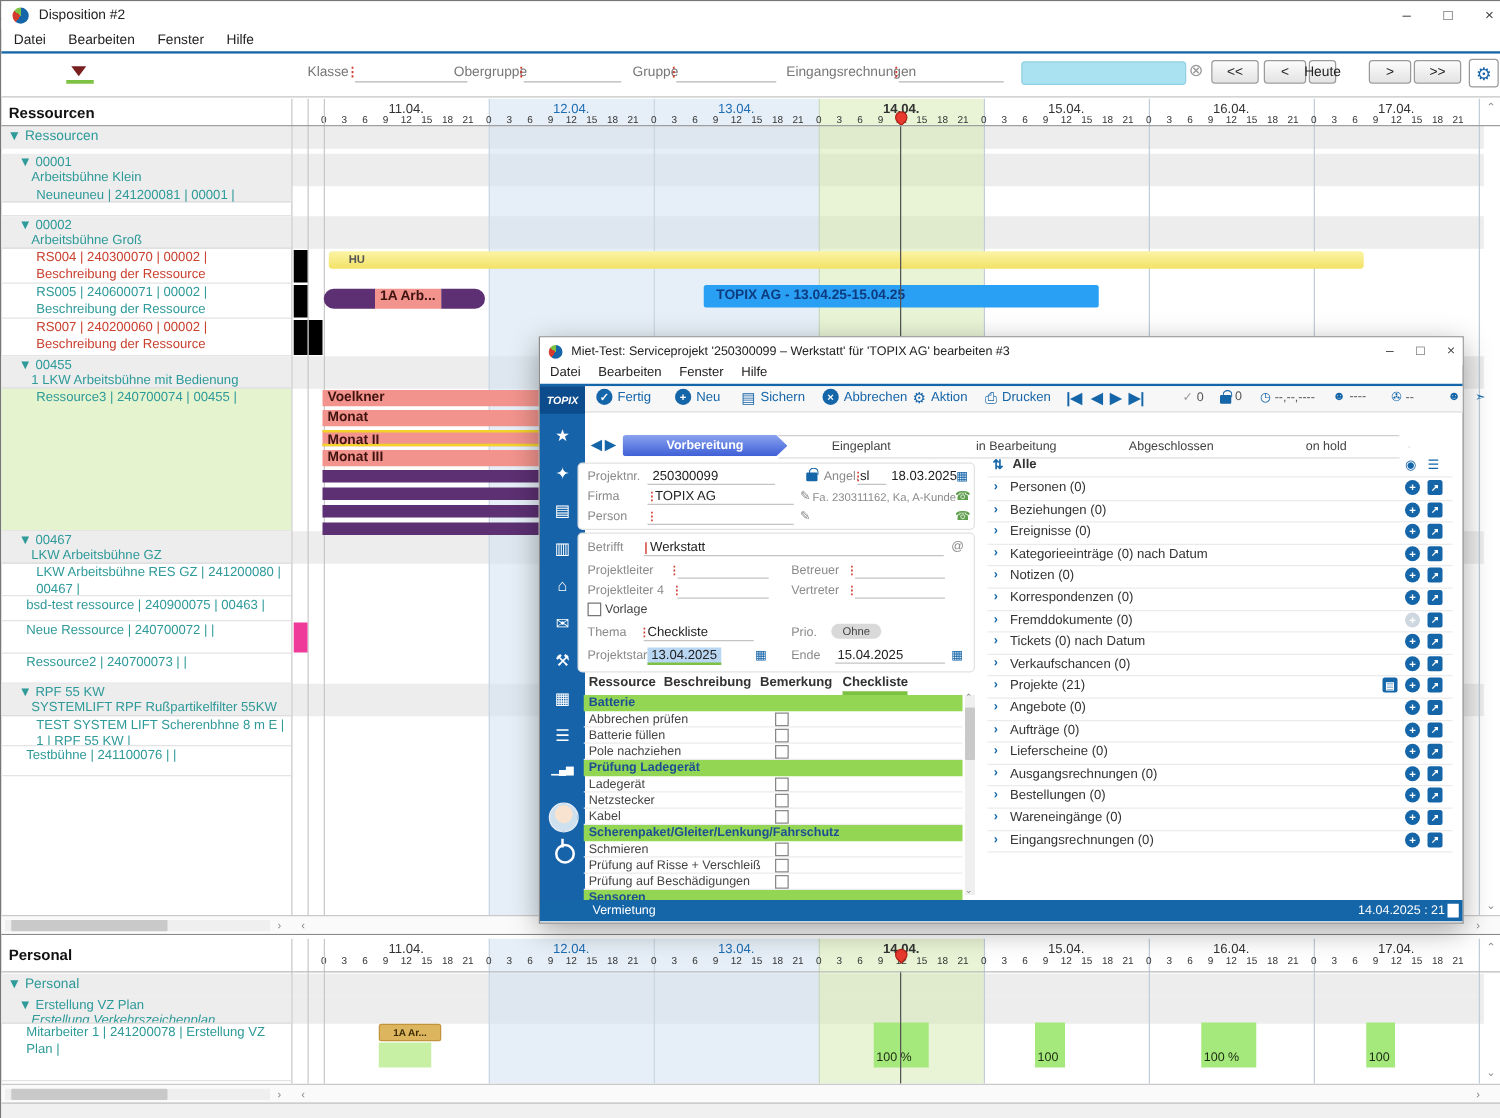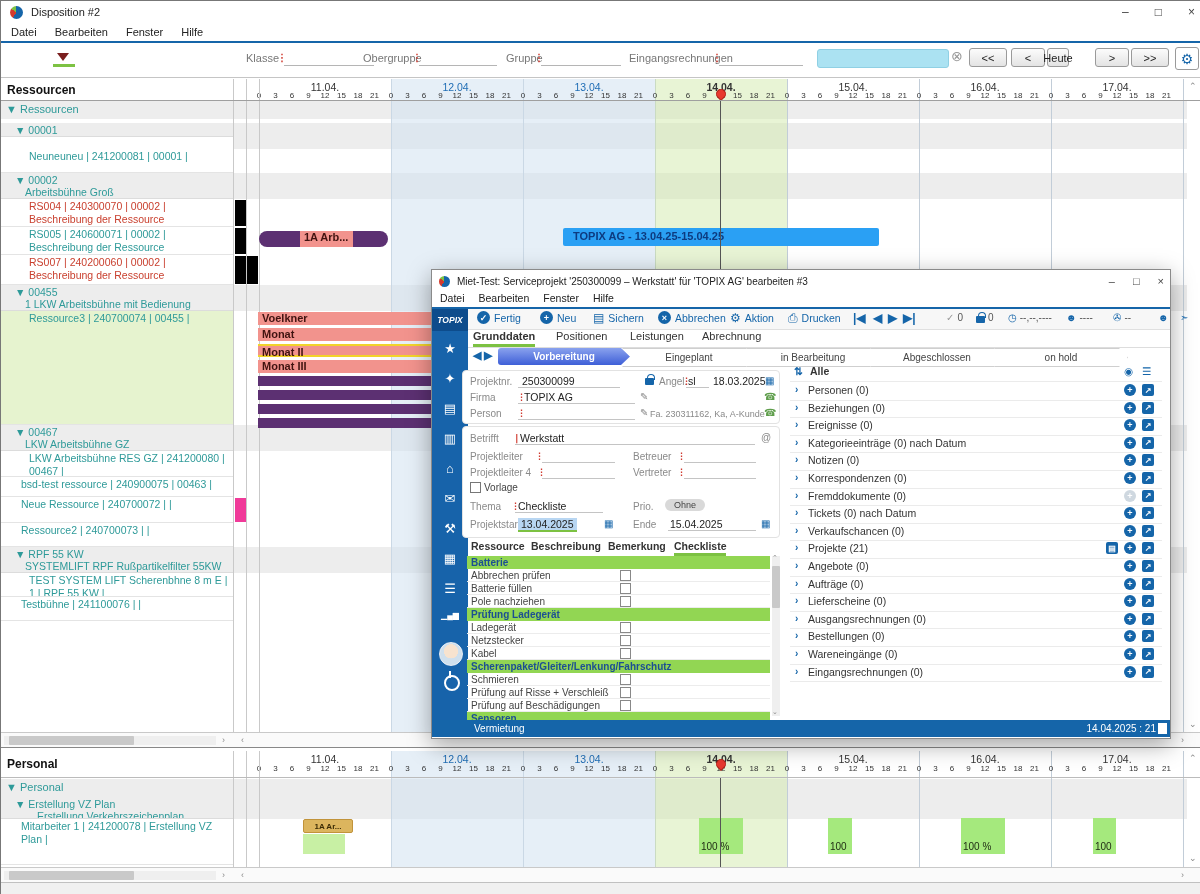--- a/index.html
+++ b/index.html
@@ -344,21 +344,21 @@
       <div class="tick" style="left: 1116px; top: 763px;">12</div>
       <div class="tick" style="left: 1132.5px; top: 763px;">15</div>
       <div class="tick" style="left: 1149px; top: 763px;">18</div>
       <div class="tick" style="left: 1165.5px; top: 763px;">21</div>
       <div class="vguide" style="left: 232px; top: 750px; height: 116px;"></div>
       <div class="vguide" style="left: 245px; top: 750px; height: 116px;"></div>
       <div class="vguide" style="left: 258px; top: 750px; height: 116px;"></div>
     </div>
   <div id="layer-rows">
       <div class="lp-band" style="top: 100px; height: 18px;">▼ Ressourcen</div>
-      <div class="lp-group" style="top: 122px; height: 14px;">
+      <div class="lp-group" style="top: 122px; height: 39px;">
         <div style="position: static; padding-left: 14px;">▼ 00001</div>
         <div style="position: static; padding-left: 24px;">Arbeitsbühne Klein</div>
       </div>
       <div class="lp-res " style="top: 148px; height: 24px; padding-left: 28px; padding-right: 4px;">Neuneuneu | 241200081 | 00001 |</div>
       <div class="lp-group" style="top: 172px; height: 26px;">
         <div style="position: static; padding-left: 14px;">▼ 00002</div>
         <div style="position: static; padding-left: 24px;">Arbeitsbühne Groß</div>
       </div>
       <div class="lp-res red" style="top: 198px; height: 28px; padding-left: 28px; padding-right: 4px;">RS004 | 240300070 | 00002 | Beschreibung der Ressource</div>
       <div class="lp-res " style="top: 226px; height: 28px; padding-left: 28px; padding-right: 4px;">RS005 | 240600071 | 00002 | Beschreibung der Ressource</div>
@@ -378,25 +378,26 @@
       <div class="lp-res " style="top: 522px; height: 24px; padding-left: 20px; padding-right: 4px;">Ressource2 | 240700073 | |</div>
       <div class="lp-group" style="top: 546px; height: 26px;">
         <div style="position: static; padding-left: 14px;">▼ RPF 55 KW</div>
         <div style="position: static; padding-left: 24px;">SYSTEMLIFT RPF Rußpartikelfilter 55KW</div>
       </div>
       <div class="lp-res " style="top: 572px; height: 24px; padding-left: 28px; padding-right: 4px;">TEST SYSTEM LIFT Scherenbhne 8 m E | 1 | RPF 55 KW |</div>
       <div class="lp-res " style="top: 596px; height: 24px; padding-left: 20px; padding-right: 4px;">Testbühne | 241100076 | |</div>
       <div class="lp-band" style="top: 778px; height: 18px;">▼ Personal</div>
       <div class="lp-group" style="top: 796px; height: 22px;">
         <div style="position: static; padding-left: 14px;">▼ Erstellung VZ Plan</div>
-        <div style="position: static; padding-left: 36px;">Erstellung Verkehrszeichenplan</div>
+        <div style="position: static; padding-left: 24px; font-style: italic;">Erstellung Verkehrszeichenplan</div>
       </div>
       <div class="lp-res " style="top: 818px; height: 46px; padding-left: 20px; padding-right: 4px;">Mitarbeiter 1 | 241200078 | Erstellung VZ Plan |</div>
     </div>
   <div id="layer-bars">
+      <div class="bar yellow" style="left: 262px; top: 200px; width: 828px; height: 14px;">HU</div>
       <div class="bar purple rl" style="left: 258px; top: 230px; width: 41px; height: 16px;"></div>
       <div class="bar salmon" style="left: 299px; top: 230px; width: 53px; height: 16px;">1A Arb...</div>
       <div class="bar purple rr" style="left: 352px; top: 230px; width: 35px; height: 16px;"></div>
       <div class="bar blue" style="left: 562px; top: 227px; width: 316px; height: 18px;">TOPIX AG - 13.04.25-15.04.25</div>
       <div class="bar salmon" style="left: 257px; top: 311px; width: 305px; height: 13px;">Voelkner</div>
       <div class="bar salmon" style="left: 257px; top: 327px; width: 305px; height: 13px;">Monat</div>
       <div class="bar salmon yellowedge" style="left: 257px; top: 343px; width: 305px; height: 13px;">Monat II</div>
       <div class="bar salmon" style="left: 257px; top: 359px; width: 305px; height: 13px;">Monat III</div>
       <div class="bar purple" style="left: 257px; top: 375px; width: 305px; height: 10px;"></div>
       <div class="bar purple" style="left: 257px; top: 389px; width: 305px; height: 10px;"></div>
@@ -533,27 +534,20 @@
         <div class="sb-icon" style="top: 92px;">▤</div>
         <div class="sb-icon" style="top: 122px;">▥</div>
         <div class="sb-icon" style="top: 152px;">⌂</div>
         <div class="sb-icon" style="top: 182px;">✉</div>
         <div class="sb-icon" style="top: 212px;">⚒</div>
         <div class="sb-icon" style="top: 242px;">▦</div>
         <div class="sb-icon" style="top: 272px;">☰</div>
         <div class="sb-icon" style="top: 302px; font-size: 8px;">▁▄▆</div>
       </div>
 
-    <div class="abs" style="left:36px;top:60px;width:702px;height:17px;border-bottom:1px solid #ddd;" id="dlg-tabs">
-        <div class="dlg-tab active" style="left: 5px;">Grunddaten</div>
-        <div class="tab-underline" style="left: 5px; top: 14px; width: 62px;"></div>
-        <div class="dlg-tab" style="left: 88px;">Positionen</div>
-        <div class="dlg-tab" style="left: 162px;">Leistungen</div>
-        <div class="dlg-tab" style="left: 234px;">Abrechnung</div>
-      </div>
 
     <div class="abs tb-nav" style="left:41px;top:79px;font-size:11px;">◀</div>
     <div class="abs tb-nav" style="left:52px;top:79px;font-size:11px;">▶</div>
     <div id="dlg-workflow"></div>
 
     <div class="fbox" style="left:30px;top:100px;width:316px;height:52px;">
       <div class="flab" style="left:7px;top:5px;">Projektnr.</div>
       <div class="fval" style="left:59px;top:4px;">250300099</div>
       <div class="fline" style="left:55px;top:3px;width:102px;"></div>
       <div class="abs lockic" style="left:182px;top:3px;">
@@ -564,21 +558,21 @@
       <div class="req" style="left:219px;top:5px;">⋮</div>
       <div class="fval" style="left:225px;top:4px;">sl</div>
       <div class="fline" style="left:223px;top:3px;width:23px;"></div>
       <div class="fval" style="left:250px;top:4px;">18.03.2025</div>
       <div class="fic" style="left:302px;top:4px;">▦</div>
       <div class="flab" style="left:7px;top:21px;">Firma</div>
       <div class="req" style="left:54px;top:21px;">⋮</div>
       <div class="fval" style="left:61px;top:20px;">TOPIX AG</div>
       <div class="fline" style="left:55px;top:19px;width:117px;"></div>
       <div class="fic grey" style="left:177px;top:20px;">✎</div>
-      <div class="flab" style="left:187px;top:38px;font-size:9px;">Fa. 230311162, Ka, A-Kunde</div>
+      <div class="flab" style="left:187px;top:22px;font-size:9px;">Fa. 230311162, Ka, A-Kunde</div>
       <div class="fic green" style="left:301px;top:20px;">☎</div>
       <div class="flab" style="left:7px;top:37px;">Person</div>
       <div class="req" style="left:54px;top:37px;">⋮</div>
       <div class="fline" style="left:55px;top:35px;width:117px;"></div>
       <div class="fic grey" style="left:177px;top:36px;">✎</div>
       <div class="fic green" style="left:301px;top:36px;">☎</div>
     </div>
 
     <div class="fbox" style="left:30px;top:156px;width:316px;height:110px;">
       <div class="flab" style="left:7px;top:6px;">Betrifft</div>

